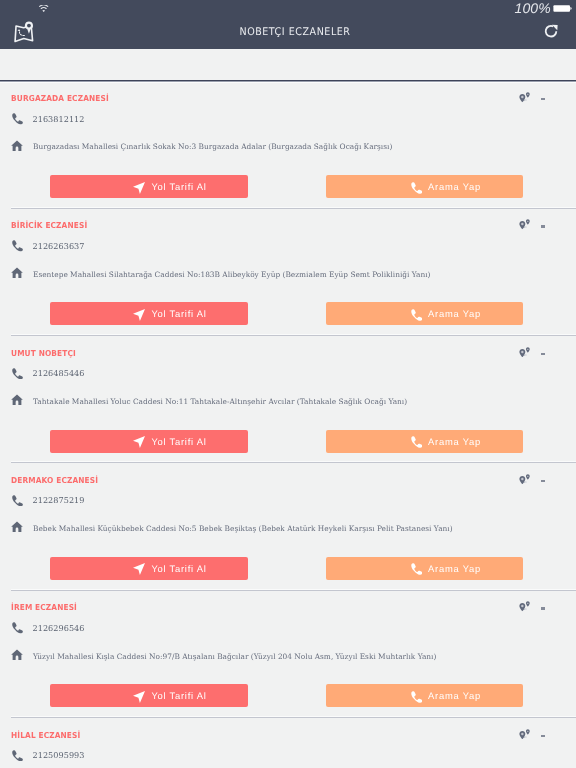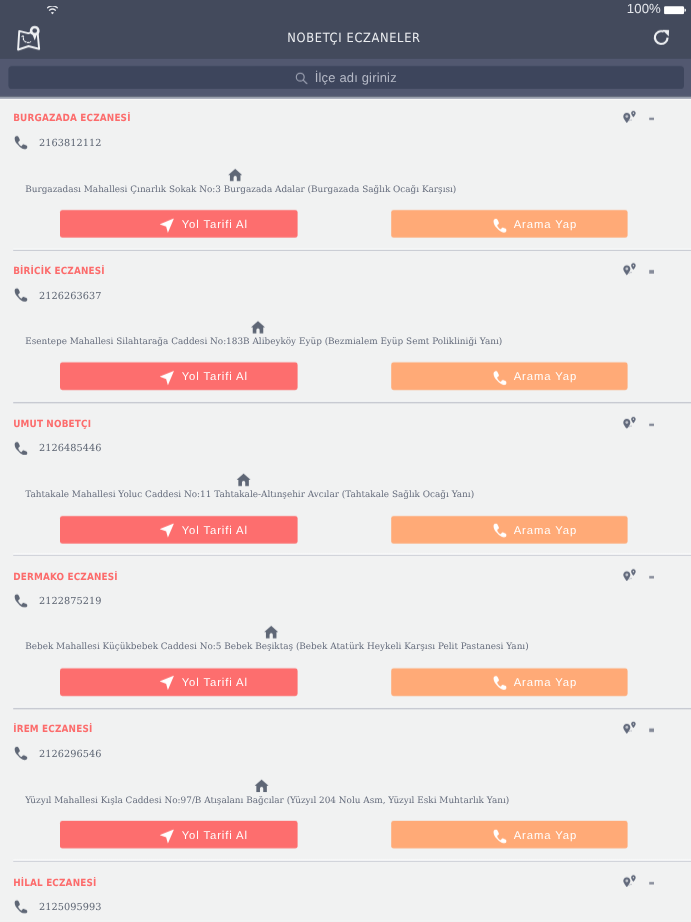--- a/index.html
+++ b/index.html
@@ -19,21 +19,21 @@
     position:absolute; top:0; left:0; width:576px; height:16px;
     background:#434a5c; color:#e9eaee;
     font-family:"Liberation Sans", sans-serif;
     font-size:11px; line-height:16px;
   }
   .sb-left{ position:absolute; left:5px; top:0; display:flex; align-items:center; gap:4.2px; height:16px;}
   .sb-carrier{ display:inline-block; transform:translateZ(0); font-size:9.6px; letter-spacing:0.1px; color:#e3e5ea;margin-top:36px;}
   .sb-wifi{ display:block; width:9.4px; height:7.2px; position:relative; top:-3px;}
   .sb-time{ transform:translateZ(0); position:absolute; left:5px; right:0; text-align:center; font-size:9.6px; font-weight:bold; letter-spacing:0.15px;margin-top:29px;}
   .sb-right{ position:absolute; right:4px; top:0; display:flex; align-items:center; gap:2.2px; height:16px;}
-  .sb-batt-pct{ display:inline-block; transform:translateZ(0); font-size:11px; letter-spacing:0.1px; color:#e3e5ea;}
+  .sb-batt-pct{ display:inline-block; transform:translateZ(0); font-size:14px; letter-spacing:0.1px; color:#e3e5ea;font-style:italic;}
   .sb-batt{ display:block; width:19px; height:7px; position:relative; top:-4px;}
 
   
   .navbar{
     position:absolute; top:16px; left:0; width:576px; height:33px;
     background:#434a5c;
   }
   .nav-title{ transform:translateZ(0);
     position:absolute; left:0; right:0; top:0; height:33px;
     line-height:33px; text-align:center;
@@ -77,21 +77,21 @@
     font-size:0; color:#858b99; background:#858b99; overflow:hidden;
     font-family:"DejaVu Serif","Liberation Serif",serif;
   }
   .row-phone{ position:absolute; left:11px; top:30px; display:flex; align-items:flex-end; }
   .phone-icon{ width:11.5px; height:11.5px; display:block; position:relative; top:0.5px; }
   .phone-text{ display:inline-block; transform:translateZ(0);
     margin-left:10px;
     font-family:"DejaVu Serif","Liberation Serif",serif;
     font-size:8.1px; color:#5c6472; letter-spacing:0.05px; line-height:11px; position:relative; top:2px;
   }
-  .row-addr{ position:absolute; left:11px; top:57px; display:flex; align-items:center;flex-direction:column; }
+  .row-addr{ position:absolute; left:11px; top:57px; display:flex; align-items:center; }
   .home-icon{ width:12px; height:11.5px; display:block; position:relative; top:0px; }
   .addr-text{ display:inline-block; transform:translateZ(0);
     margin-left:10px;
     font-family:"DejaVu Serif","Liberation Serif",serif;
     font-size:7.4px; color:#656c7c; letter-spacing:0px; white-space:nowrap; position:relative; top:3px;
   }
   .row-btns{ position:absolute; left:0; top:94px; width:576px; height:23px; }
   .btn{
     position:absolute; top:0; height:23px; border-radius:2px;
     display:flex; align-items:center; justify-content:center; gap:6px;
@@ -144,33 +144,20 @@
     </div>
     <div class="nav-title">NOBETÇI ECZANELER</div>
     <div class="nav-right">
       <svg viewBox="0 0 14 14" width="14" height="14" aria-hidden="true">
         <path d="M9.1 2.35A5.3 5.3 0 1 0 12.3 7.2" fill="none" stroke="#eef0f3" stroke-width="1.8" stroke-linecap="butt"></path>
         <path d="M7.9 0.85 13.6 1.0 13.3 6.3Z" fill="#eef0f3"></path>
       </svg>
     </div>
   </div>
 
-  <div class="searchzone">
-    <div class="searchbox">
-      <div class="search-inner">
-        <span class="search-icon">
-          <svg viewBox="0 0 11 11" width="10.5" height="10.5" aria-hidden="true">
-            <circle cx="4.4" cy="4.4" r="3.45" fill="none" stroke="#9ba0b1" stroke-width="1.05"></circle>
-            <path d="M6.9 6.9 10.3 10.3" stroke="#9ba0b1" stroke-width="1.15" stroke-linecap="round"></path>
-          </svg>
-        </span>
-        <span class="search-ph">İlçe adı giriniz</span>
-      </div>
-    </div>
-  </div>
 
   <div class="searchzone-hl"></div>
 
   <div class="list">
 
   <div class="card">
     <div class="row-name">
       <span class="pharm-name">BURGAZADA ECZANESİ</span>
     </div>
     <div class="dist-wrap">

